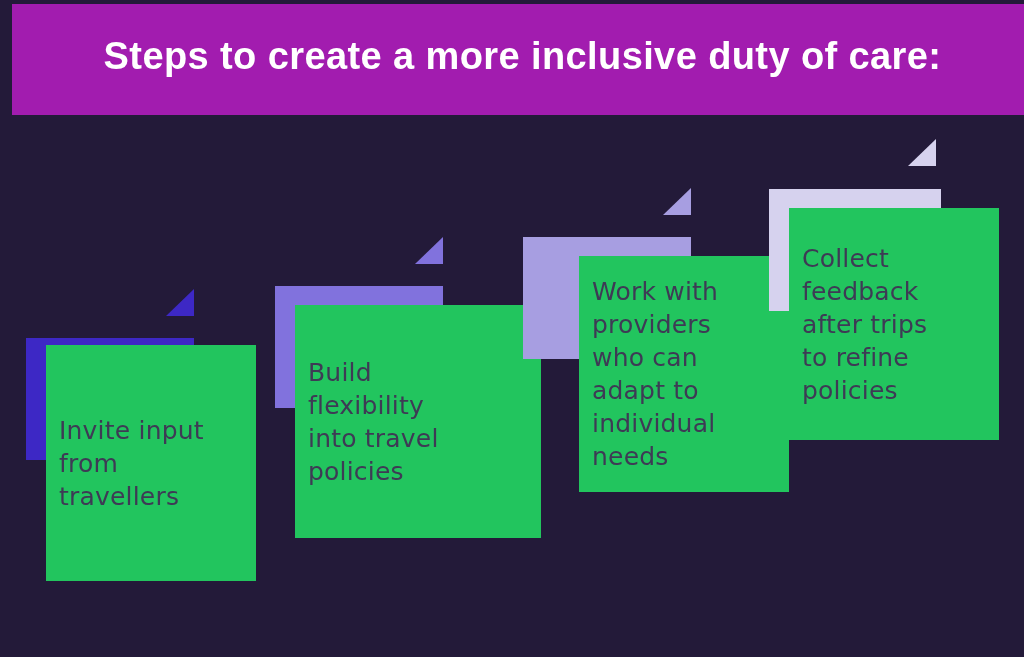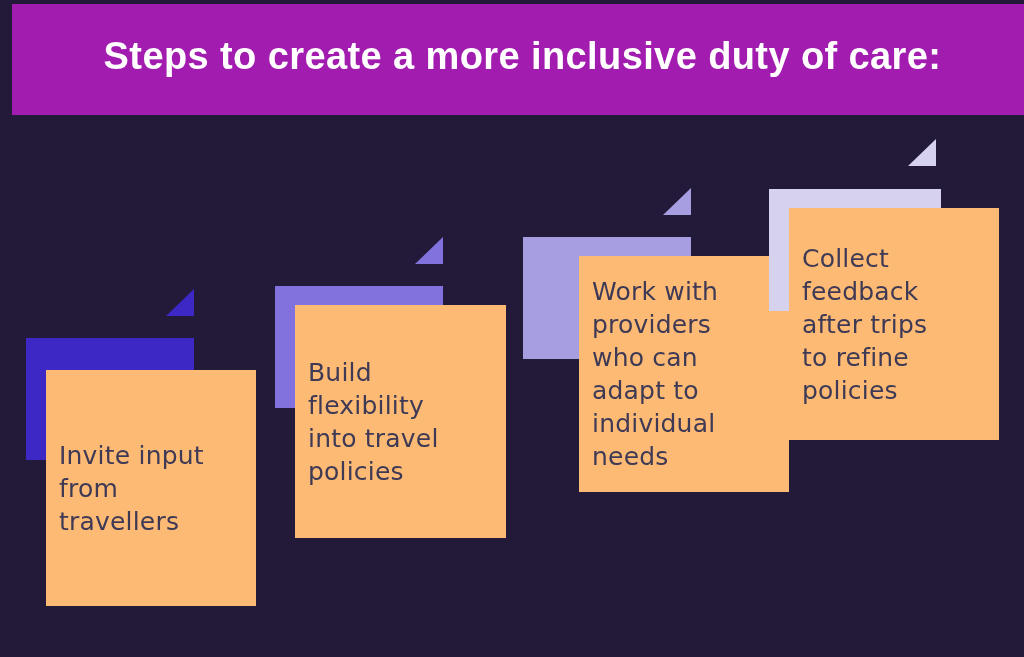--- a/index.html
+++ b/index.html
@@ -28,44 +28,44 @@
     white-space: nowrap;
   }
 
   
   .backdrop { position: absolute; width: 168px; height: 122px; }
   .triangle {
     position: absolute; width: 28px; height: 27px;
     clip-path: polygon(100% 0, 100% 100%, 0 100%);
   }
   .card {
-    position: absolute; width: 210px; background: #fdba74;
+    position: absolute; width: 210px; background: #22c55e;
     display: flex; align-items: center;
     box-sizing: border-box;
     padding: 8px 24px 8px 13px;
   }
   .label {
     font-family: "DejaVu Sans", "Liberation Sans", sans-serif;
     font-weight: 400;
     font-size: 25px;
     line-height: 33px;
     color: #3e3a55;
     white-space: pre-line;
     letter-spacing: 0.2px;
   }
 
   
   .s1 .backdrop { left: 26px;  top: 338px; background: #3d28c5; }
   .s1 .triangle { left: 166px; top: 289px; background: #3d28c5; }
-  .s1 .card     { left: 46px;  top: 370px; height: 236px; }
+  .s1 .card     { left: 46px;  top: 345px; height: 236px; }
 
   
   .s2 .backdrop { left: 275px; top: 286px; background: #8172dd; }
   .s2 .triangle { left: 415px; top: 237px; background: #8172dd; }
-  .s2 .card     { left: 295px; top: 305px; height: 233px; width: 211px; }
+  .s2 .card     { left: 295px; top: 305px; height: 233px; width: 246px; }
 
   
   .s3 .backdrop { left: 523px; top: 237px; background: #a79ee1; }
   .s3 .triangle { left: 663px; top: 188px; background: #a79ee1; }
   .s3 .card     { left: 543px; top: 256px; height: 236px; margin-left: 36px; }
 
   
   .s4 .backdrop { left: 769px; top: 189px; background: #d6d2ee; width: 172px; }
   .s4 .triangle { left: 908px; top: 139px; background: #d6d2ee; }
   .s4 .card     { left: 789px; top: 208px; height: 232px; }

